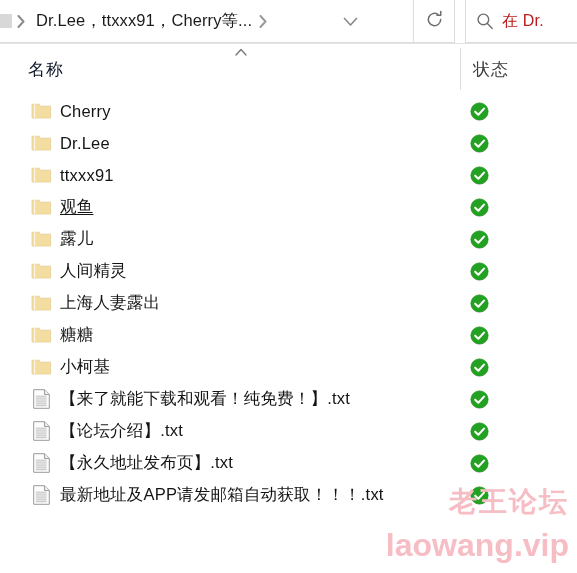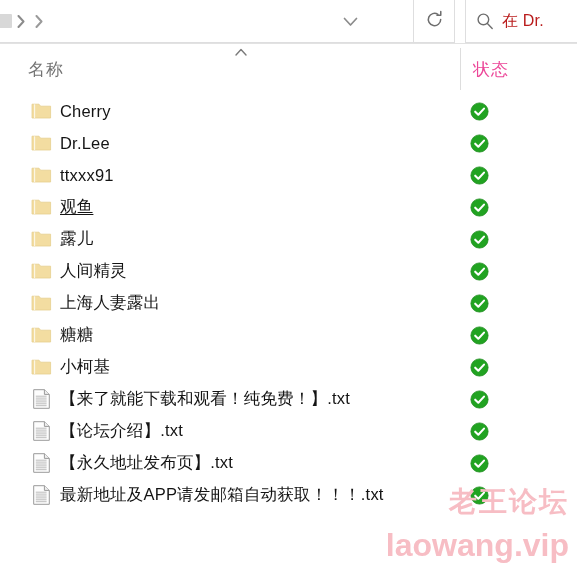--- a/index.html
+++ b/index.html
@@ -120,29 +120,29 @@
   
   .colheaders {
     position: absolute;
     left: 0; top: 44px;
     width: 577px; height: 50px;
   }
   .col-name {
     position: absolute;
     left: 28px; top: 14px;
     font-size: 17px;
-    color: #737373;
+    color: #0f172a;
     letter-spacing: 1px;
     text-align: right;
   }
   .col-status {
     position: absolute;
     left: 473px; top: 14px;
     font-size: 17px;
-    color: #ec4899;
+    color: #404040;
     letter-spacing: 1px;
   }
   .col-divider {
     position: absolute;
     left: 460px; top: 4px;
     width: 1px; height: 42px;
     background: #dddddd;
   }
   .sort-caret {
     position: absolute;
@@ -229,20 +229,21 @@
 
   <div class="toolbar">
 
     <div class="addressbar">
       <div class="crumb-root-icon"></div>
       <div class="chev-right">
         <svg width="8" height="13" viewBox="0 0 8 13" fill="none" aria-hidden="true">
           <path d="M1.5 1 L6.5 6.5 L1.5 12" stroke="#8b8b8b" stroke-width="2" stroke-linecap="round" stroke-linejoin="round"></path>
         </svg>
       </div>
+      <div class="crumb-text">Dr.Lee，ttxxx91，Cherry等...</div>
       <div class="chev-right">
         <svg width="8" height="13" viewBox="0 0 8 13" fill="none" aria-hidden="true">
           <path d="M1.5 1 L6.5 6.5 L1.5 12" stroke="#9a9a9a" stroke-width="2" stroke-linecap="round" stroke-linejoin="round"></path>
         </svg>
       </div>
     </div>
 
     <div class="addr-dropdown">
       <span>
         <svg width="15" height="10" viewBox="0 0 15 10" fill="none" aria-hidden="true">

